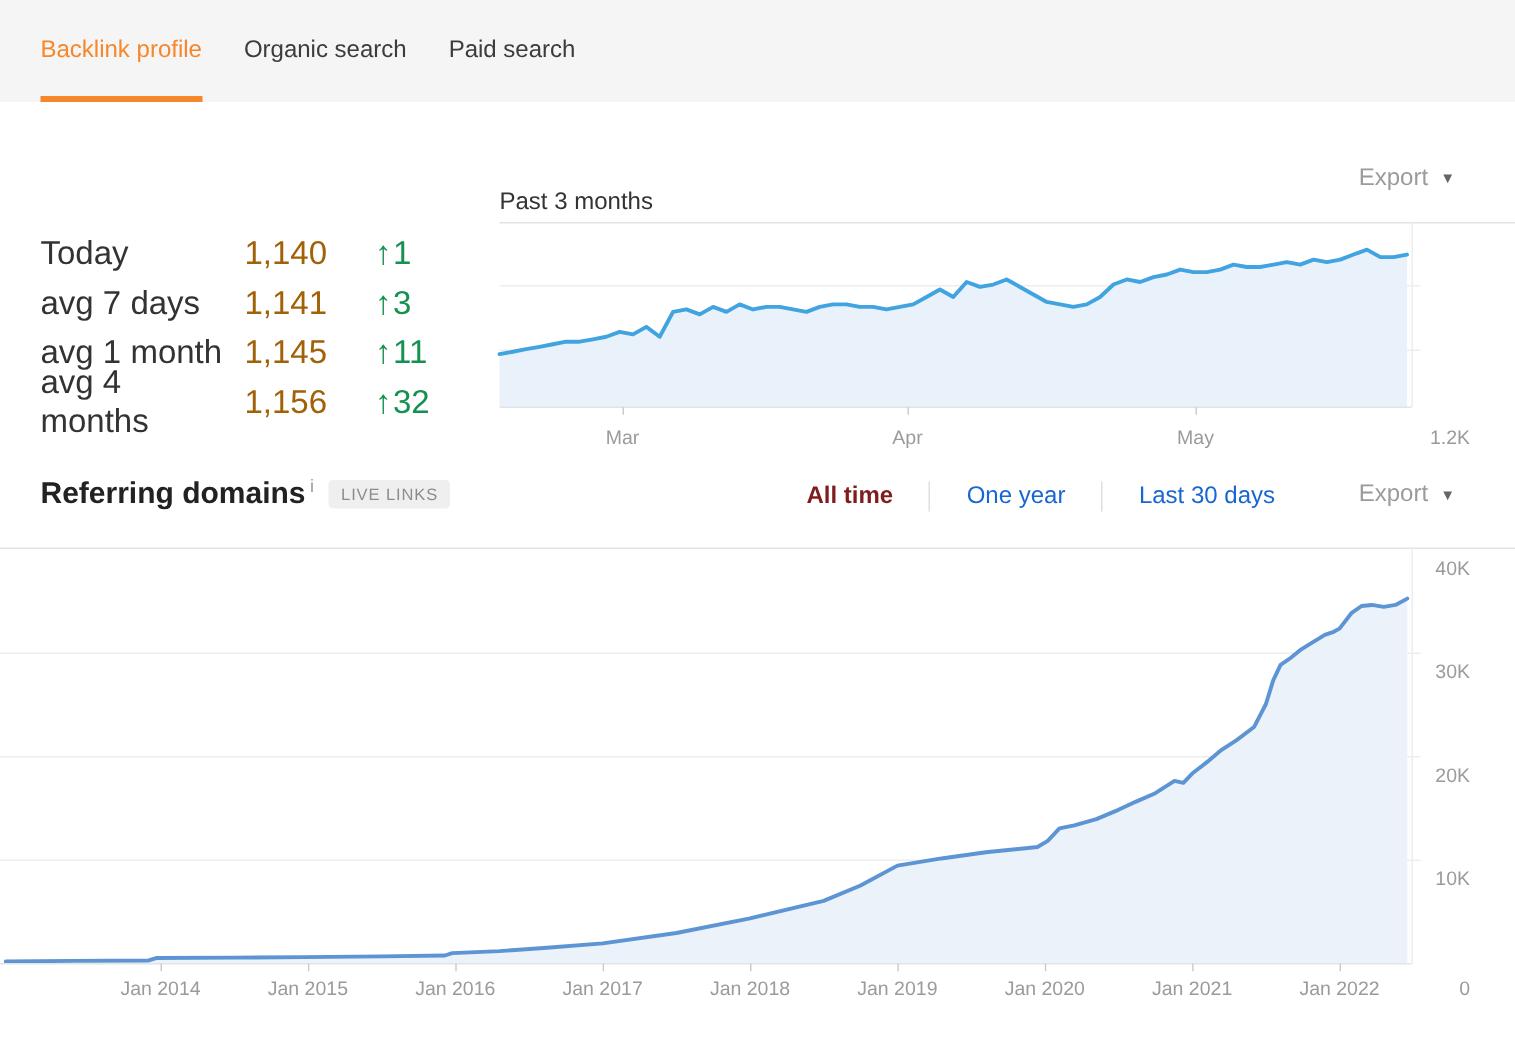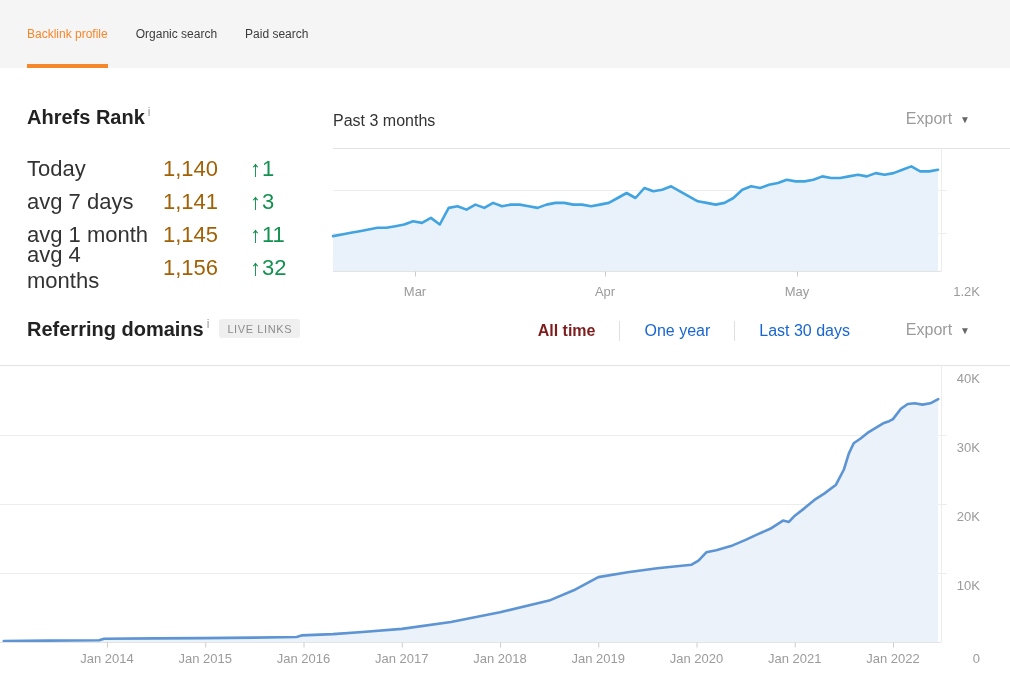--- a/index.html
+++ b/index.html
@@ -3,21 +3,21 @@
 <meta charset="utf-8">
 <style>
   html,body{margin:0;padding:0;background:#fff;}
   .page{position:relative;width:1010px;height:691px;background:#fff;overflow:hidden;
         font-family:"Liberation Sans","DejaVu Sans",sans-serif;color:#333;}
 
   
   .tabbar{position:absolute;top:0;left:0;width:1010px;height:68px;background:#f5f5f5;
           display:flex;align-items:stretch;padding-left:27px;box-sizing:border-box;}
   .tab{position:relative;display:flex;align-items:center;margin-right:28px;
-       font-size:12px;color:#3c3c3c;cursor:pointer;}
+       font-size:16px;color:#3c3c3c;cursor:pointer;}
   .tab .underline{display:none;position:absolute;left:0;right:0;bottom:0;height:4px;background:#f6872b;}
   .tab.active{color:#f6872b;}
   .tab.active .underline{display:block;}
 
   
   .h1{position:absolute;font-size:20px;font-weight:bold;color:#222;white-space:nowrap;}
   .rank-title{left:27px;top:105px;}
   .ref-title{left:27px;top:317px;}
   sup.info{color:#9a9a9a;font-size:12px;font-weight:normal;margin-left:3px;}
   .badge{display:inline-block;background:#efefef;color:#8c8c8c;font-size:11px;font-weight:normal;
@@ -26,21 +26,21 @@
 
   
   .rank-table{position:absolute;left:27px;top:152px;width:300px;font-size:22px;}
   .rank-row{display:flex;height:33px;align-items:center;}
   .rank-label{width:131px;color:#333;}
   .rank-value{width:60px;text-align:right;color:#a16207;}
   .rank-delta{margin-left:32px;color:#149150;white-space:nowrap;}
   .rank-delta .arr{font-weight:bold;margin-right:1px;}
 
   
-  .p1-title{position:absolute;left:333px;top:112px;font-size:16px;color:#333;}
+  .p1-title{position:absolute;left:333px;top:126px;font-size:16px;color:#333;}
   .export{position:absolute;right:40px;font-size:16px;color:#9b9b9b;cursor:pointer;white-space:nowrap;text-align:right;}
   .export-1{top:110px;}
   .export-2{top:321px;}
   .export .caret{font-size:10px;color:#666;margin-left:8px;vertical-align:1px;}
 
   .filters{position:absolute;top:321px;right:160px;display:flex;align-items:center;font-size:16px;}
   .filter{color:#1866d1;cursor:pointer;white-space:nowrap;}
   .filter.active{color:#7f1d1d;font-weight:bold;cursor:default;}
   .vsep{width:1px;height:20px;background:#e0e0e0;margin:0 24px;}
 
@@ -62,23 +62,20 @@
     <div class="tab">
       <span>Organic search</span>
 
     </div>
     <div class="tab">
       <span>Paid search</span>
 
     </div>
   </div>
 
-  <div class="h1 rank-title">
-    <span>Ahrefs Rank</span><sup class="info">i</sup>
-  </div>
 
   <div class="rank-table">
     <div class="rank-row">
       <span class="rank-label">Today</span>
       <span class="rank-value">1,140</span>
       <span class="rank-delta"><span class="arr">↑</span><span>1</span></span>
     </div>
     <div class="rank-row">
       <span class="rank-label">avg 7 days</span>
       <span class="rank-value">1,141</span>

